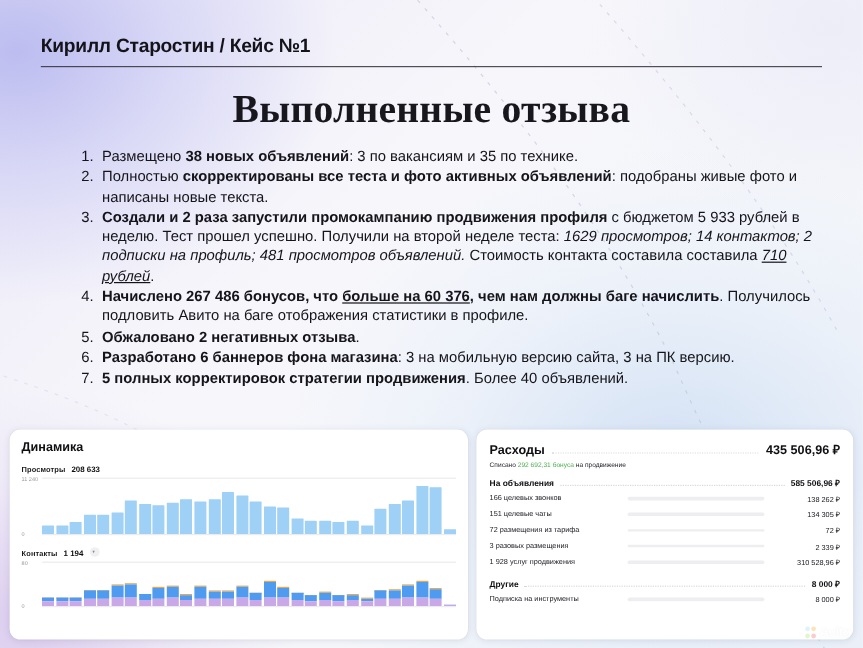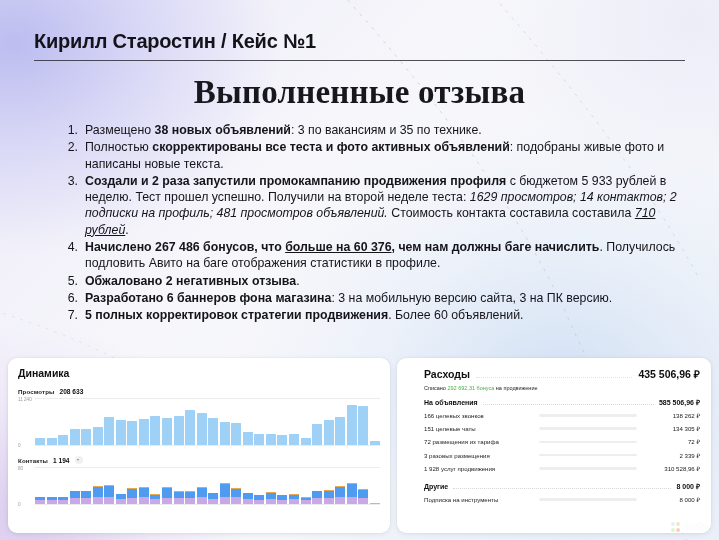--- a/index.html
+++ b/index.html
@@ -20,21 +20,21 @@
 
   
   .decor { position:absolute; inset:0; pointer-events:none; }
 
   
   .header {
     position: absolute;
     left: 34px; top: 30px; right: 34px;
   }
   .header-name {
-    font-size: 20px;
+    font-size: 16px;
     font-weight: 700;
     color: #14131a;
     letter-spacing: -0.2px;
     white-space: nowrap;
   }
   .header-rule {
     margin-top: 7px;
     height: 1px;
     background: #2b2a33;
     opacity: .82;
@@ -87,21 +87,21 @@
     gap: 7px;
   }
   .card {
     background: #fff;
     border-radius: 9px;
     box-shadow: 0 1px 5px rgba(40,50,90,0.10), 0 0 0 0.5px rgba(0,0,0,0.03);
     overflow: hidden;
     position: relative;
   }
   .card-left  { width: 382px; padding: 9px 10px 6px 10px; }
-  .card-right { flex: 1; padding: 9px 11px 6px 27px; }
+  .card-right { flex: 1; padding: 9px 11px 6px 11px; }
 
   .card-h {
     font-size: 10.5px;
     font-weight: 700;
     color: #0f0f12;
   }
   .metric-row {
     display: flex; align-items: baseline; gap: 5px;
     margin-top: 9px;
   }
@@ -232,21 +232,21 @@
     <span><b>Обжаловано 2 негативных отзыва</b><span>.</span></span>
   </div>
 
   <div class="li">
     <span class="li-num">6.</span>
     <span><b>Разработано 6 баннеров фона магазина</b><span>: 3 на мобильную версию сайта, 3 на ПК версию.</span></span>
   </div>
 
   <div class="li">
     <span class="li-num">7.</span>
-    <span><b>5 полных корректировок стратегии продвижения</b><span>. Более 60 объявлений.</span></span>
+    <span><b>5 полных корректировок стратегии продвижения</b><span>. Более 40 объявлений.</span></span>
   </div>
 
 </div>
 
 <div class="cards">
 
   <div class="card card-left">
     <div class="card-h">Динамика</div>
 
     <div class="metric-row">

